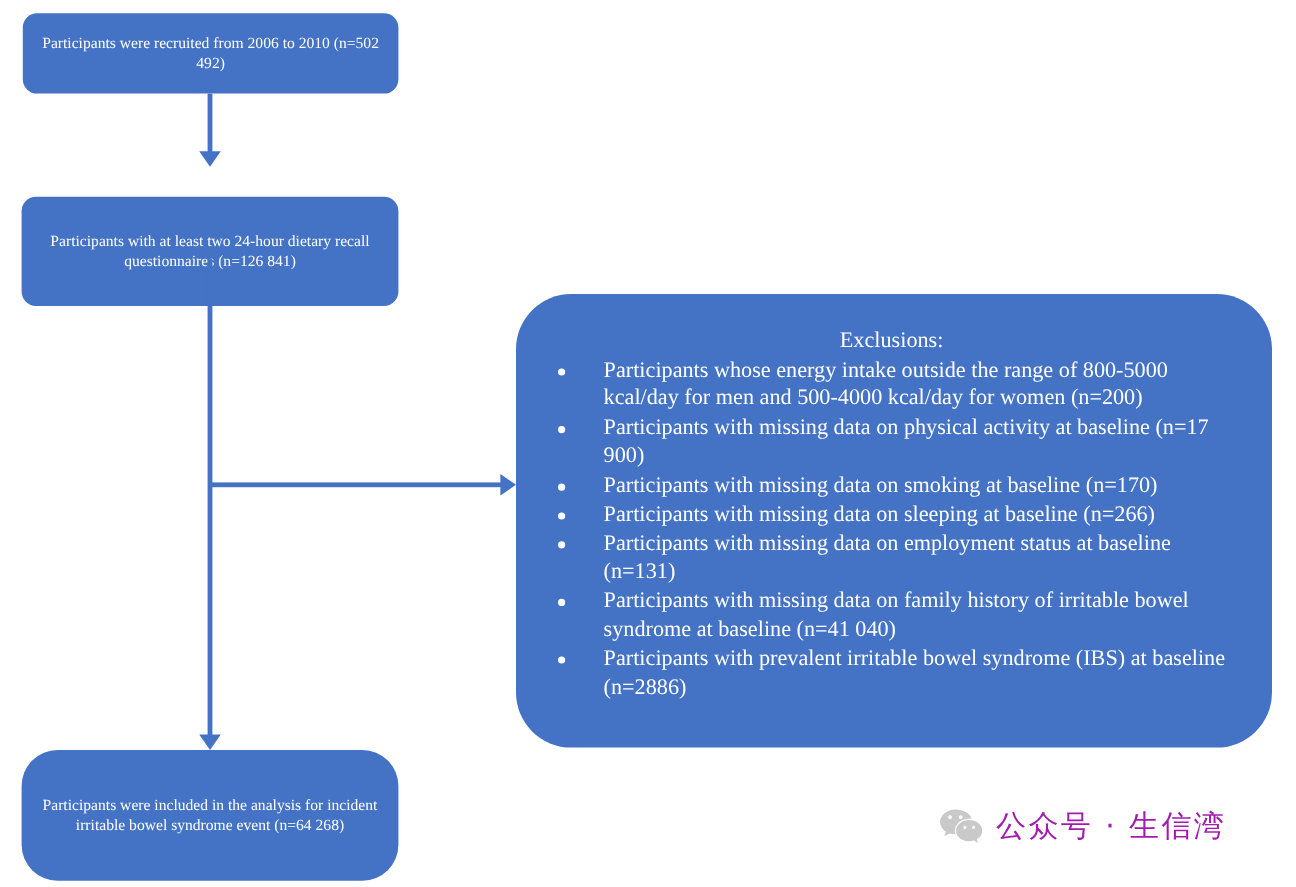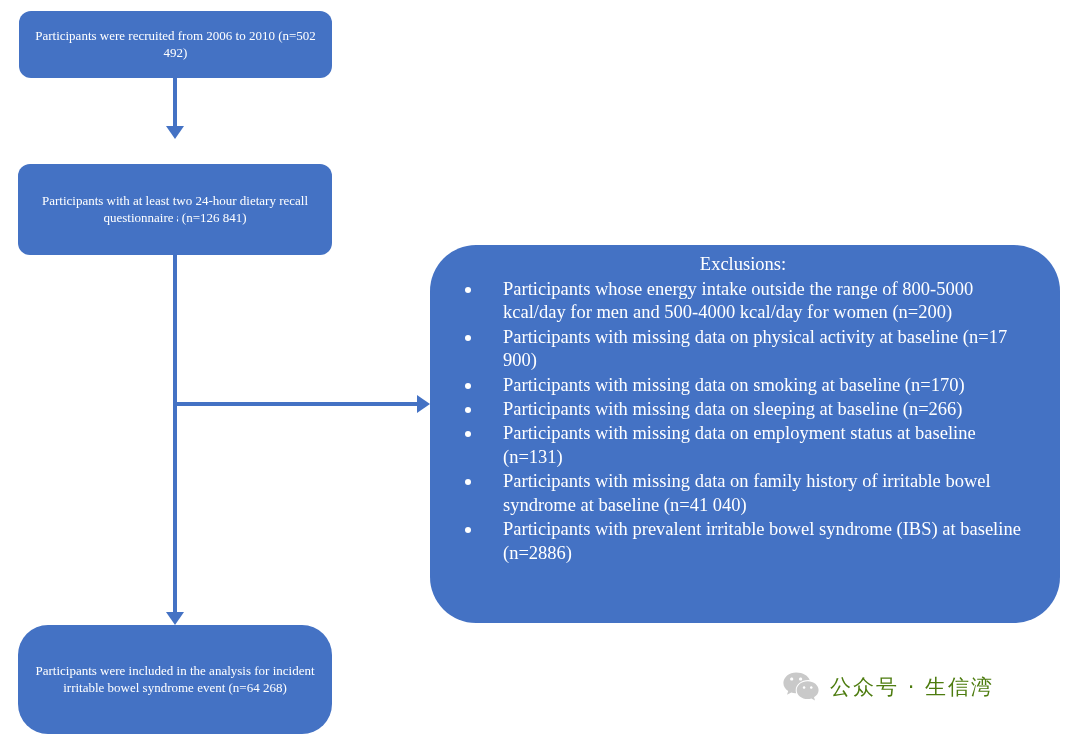--- a/index.html
+++ b/index.html
@@ -53,21 +53,21 @@
 
   
   #box-exclusions {
     position: absolute;
     left: 430px; top: 245px;
     width: 630px; height: 378px;
     background: #4472C4;
     color: #ffffff;
     border-radius: 46px;
     box-sizing: border-box;
-    padding: 8px 20px 10px 20px;
+    padding: 28px 20px 10px 20px;
   }
   .exclusions-title {
     text-align: center;
     font-size: 18.5px;
     line-height: 1.28;
     margin: 0 0 1px 0;
     padding-right: 4px;
   }
   ul.exclusions-list {
     list-style: none;
@@ -124,23 +124,23 @@
   #branch-head { left: 417px; top: 395px; }
 
   
   #watermark {
     position: absolute;
     left: 783px;
     top: 672px;
     display: flex;
     align-items: center;
     gap: 11px;
-    color: #4d7c0f;
+    color: #a21caf;
     font-family: "DejaVu Sans", sans-serif;
-    font-size: 21px;
+    font-size: 25px;
     letter-spacing: 2px;
     white-space: nowrap;
     user-select: none;
   }
   #watermark svg { display: block; }
 </style>
 </head>
 <body>
 
 <div class="canvas">

